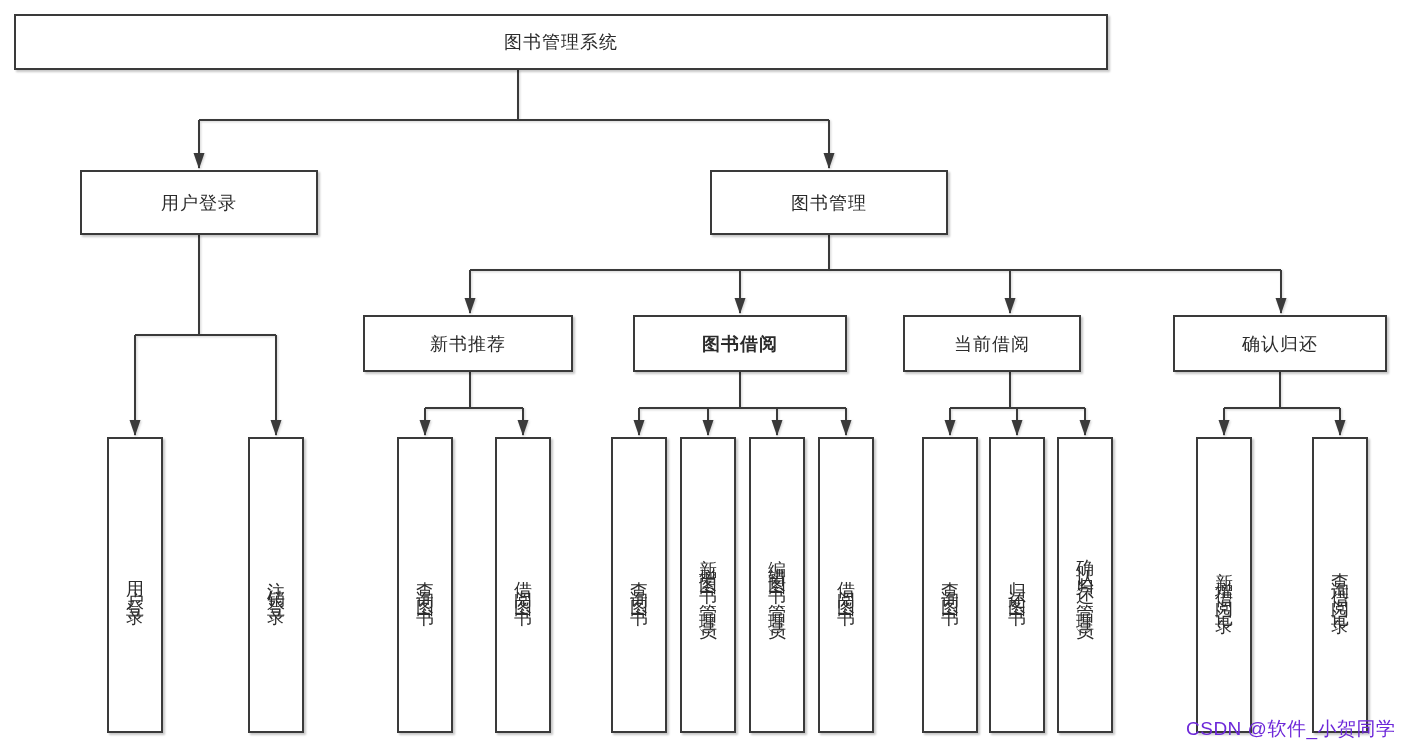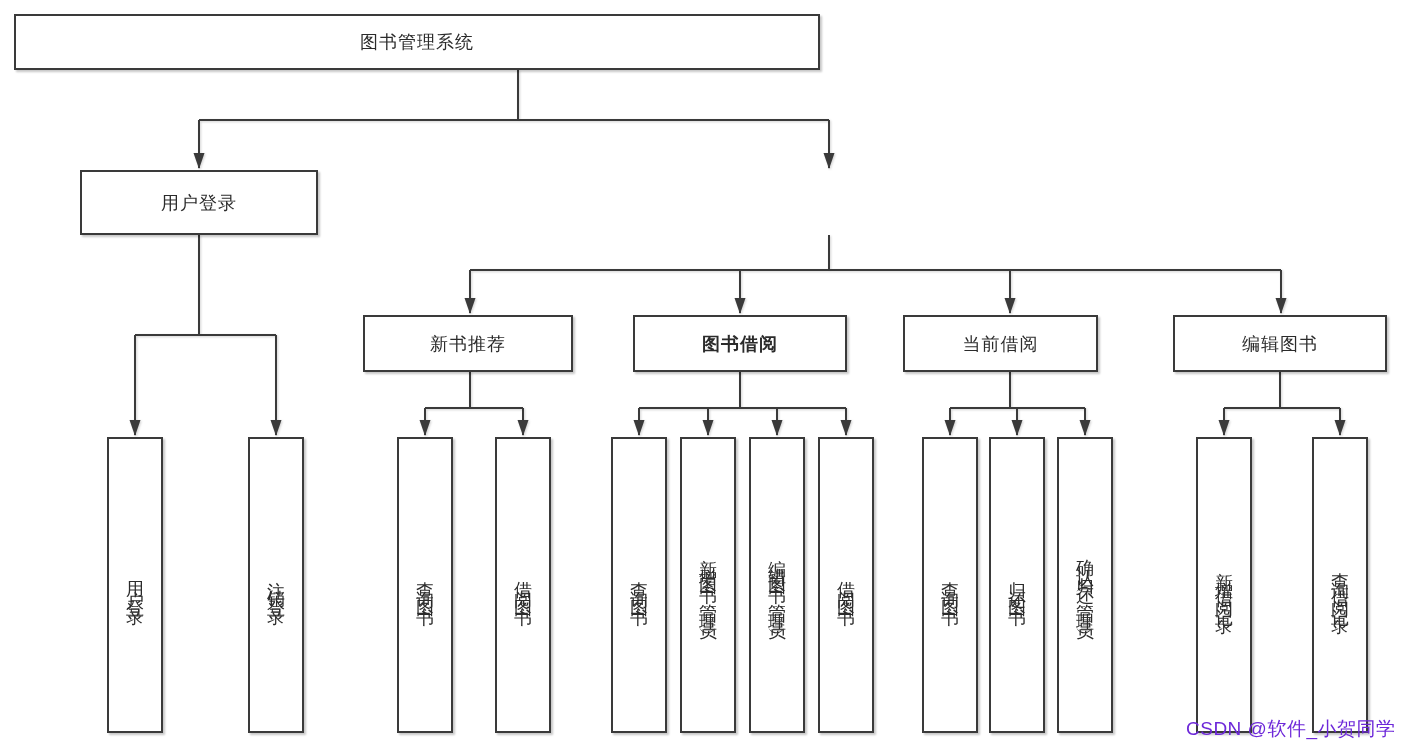--- a/index.html
+++ b/index.html
@@ -90,39 +90,42 @@
       <line x1="777" y1="408" x2="777" y2="435"></line>
       <line x1="846" y1="408" x2="846" y2="435"></line>
       <line x1="950" y1="408" x2="950" y2="435"></line>
       <line x1="1017" y1="408" x2="1017" y2="435"></line>
       <line x1="1085" y1="408" x2="1085" y2="435"></line>
       <line x1="1224" y1="408" x2="1224" y2="435"></line>
       <line x1="1340" y1="408" x2="1340" y2="435"></line>
     </g>
   </svg>
 
-  <div class="node" style="left:14px;top:14px;width:806px;height:56px;">
+  <div class="node" style="left:14px;top:14px;width:1094px;height:56px;">
     <span>图书管理系统</span>
   </div>
 
   <div class="node" style="left:80px;top:170px;width:238px;height:65px;">
     <span>用户登录</span>
+  </div>
+  <div class="node" style="left:710px;top:170px;width:238px;height:65px;">
+    <span>图书管理</span>
   </div>
 
   <div class="node" style="left:363px;top:315px;width:210px;height:57px;">
     <span>新书推荐</span>
   </div>
   <div class="node" style="left:633px;top:315px;width:214px;height:57px;font-weight:bold;">
     <span>图书借阅</span>
   </div>
-  <div class="node" style="left:903px;top:315px;width:195px;height:57px;">
+  <div class="node" style="left:903px;top:315px;width:178px;height:57px;">
     <span>当前借阅</span>
   </div>
   <div class="node" style="left:1173px;top:315px;width:214px;height:57px;">
-    <span>编辑图书</span>
+    <span>确认归还</span>
   </div>
 
   <div class="vnode" style="left:107px;top:437px;width:56px;height:296px;">
     <span>用户登录</span>
   </div>
   <div class="vnode" style="left:248px;top:437px;width:56px;height:296px;">
     <span>注销登录</span>
   </div>
 
   <div class="vnode" style="left:397px;top:437px;width:56px;height:296px;">

